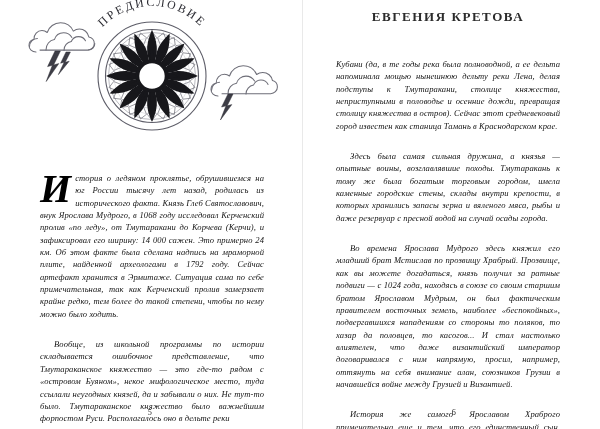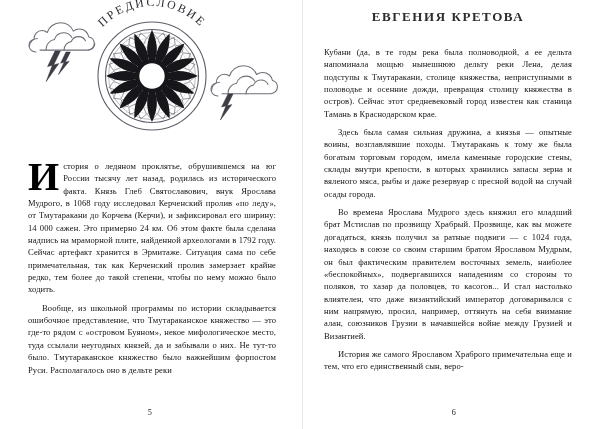--- a/index.html
+++ b/index.html
@@ -57,21 +57,21 @@
     position: relative;
     font-size: 8.55px;
     line-height: 12.35px;
     text-align: justify;
     text-justify: inter-word;
     letter-spacing: 0.01em;
     color: #121212;
   }
   .page-left .body-col { width: 260px; margin: 0 auto; padding-top: 4px; }
 
-  .body-col p { margin: 6px; text-indent: 14px; }
+  .body-col p { margin: 18px; text-indent: 14px; font-style: italic; }
   .body-col p.first { text-indent: 0; }
 
   .dropcap {
     float: left;
     font-family: "Liberation Serif", "DejaVu Serif", serif;
     font-size: 40px;
     line-height: 32px;
     font-weight: 700;
     margin: 1px 4px 0 0;
     color: #000;

